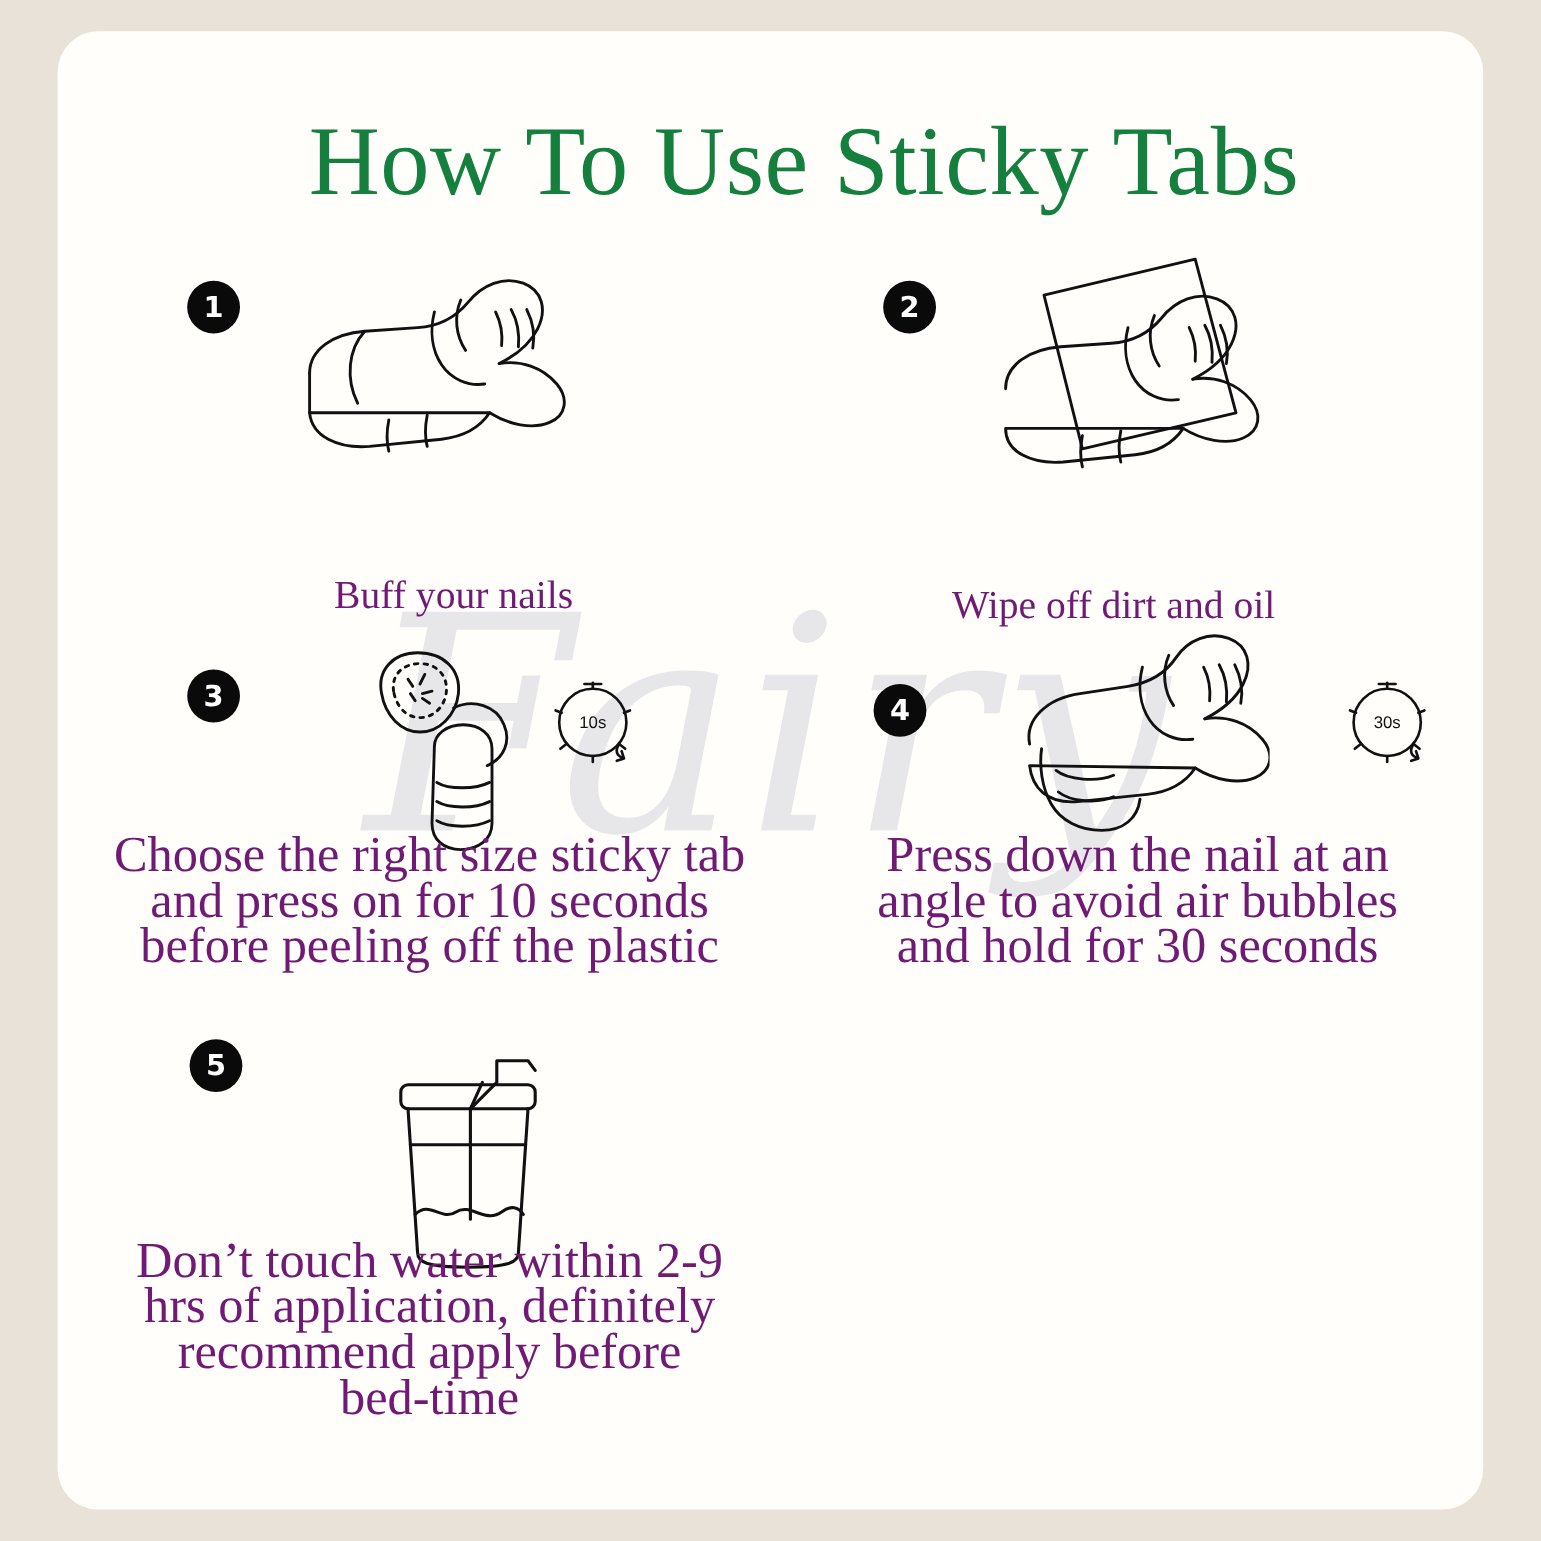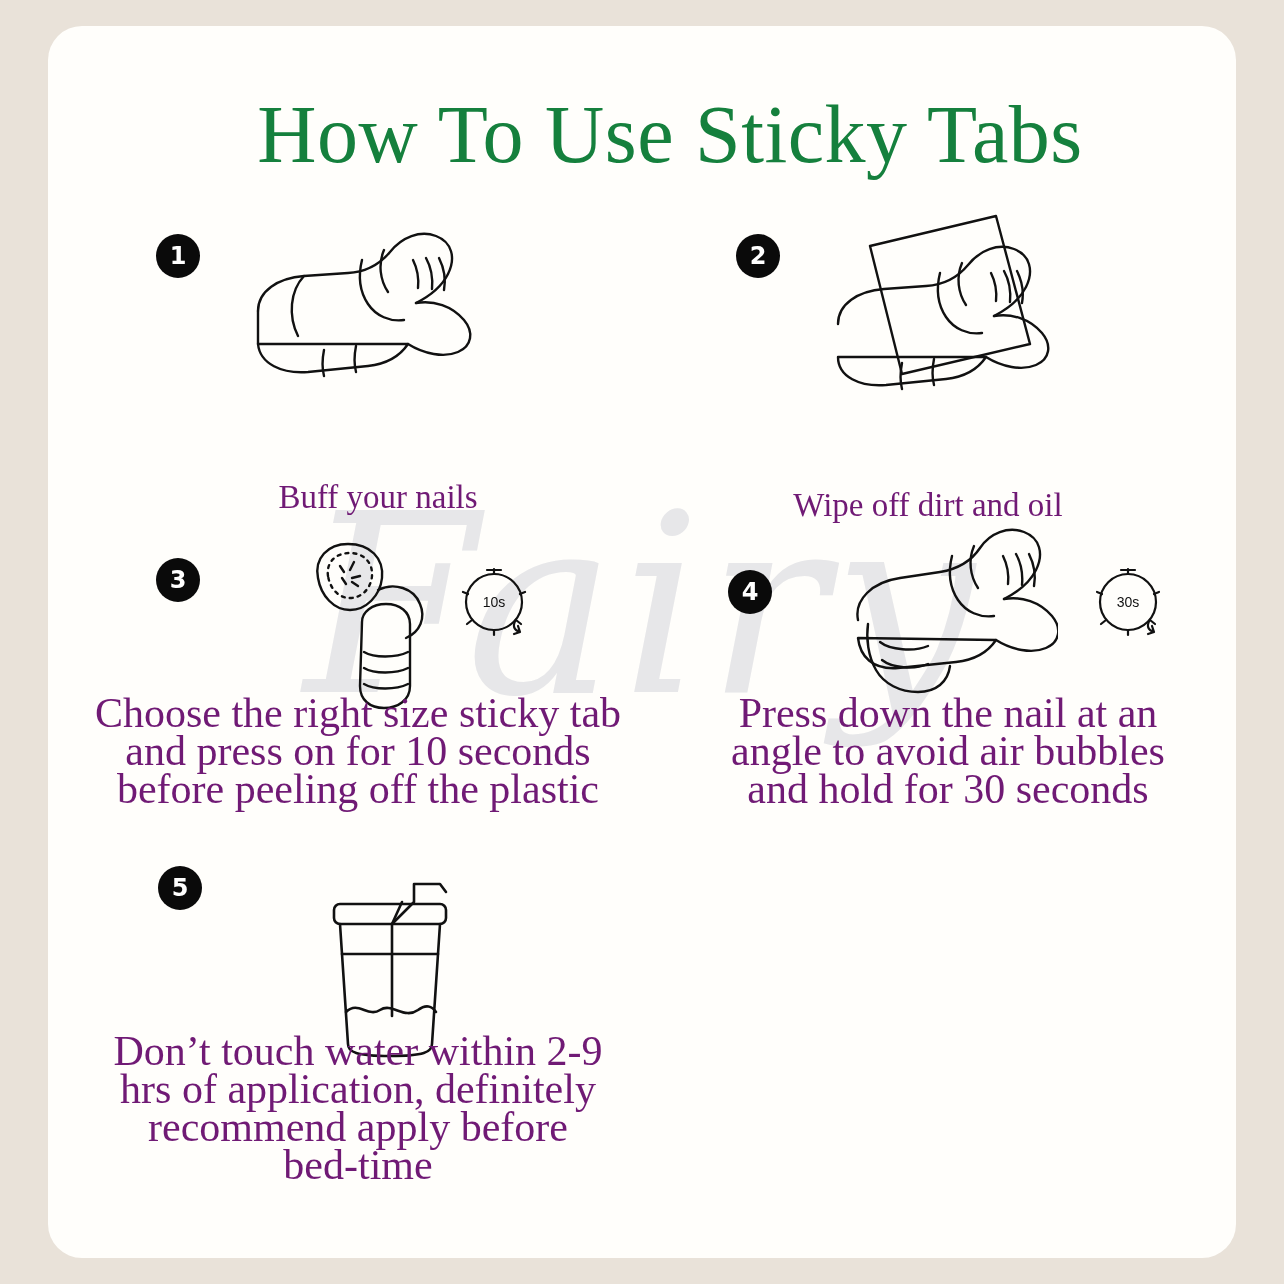--- a/index.html
+++ b/index.html
@@ -169,21 +169,21 @@
         <path d="M124 42 C120 58 122 74 130 86 C138 98 152 104 166 102"></path>
         <path d="M146 32 C140 46 142 62 150 74"></path>
         <path d="M175 42 C179 50 181 60 180 70"></path>
         <path d="M188 40 C193 49 195 60 194 71"></path>
         <path d="M201 40 C206 50 208 61 206 72"></path>
         <path d="M40 110 C38 124 40 142 48 156 C56 170 72 178 90 178 C108 178 120 168 122 152"></path>
         <path d="M52 128 C62 136 86 138 100 132"></path>
         <path d="M54 146 C64 154 86 156 100 150"></path>
       </svg>
     </div>
-    <div class="art" style="left:1040px; top:534px;">
+    <div class="art" style="left:1068px; top:534px;">
       <svg width="80" height="80" viewBox="0 0 80 80" fill="none" stroke="#111" stroke-width="2.2" stroke-linecap="round" stroke-linejoin="round">
         <circle cx="40" cy="42" r="28"></circle>
         <path d="M40 14 L40 9 M33 10 L47 10"></path>
         <path d="M14 34 L9 32 M66 34 L71 32"></path>
         <path d="M18 60 L13 64 M62 60 L67 64"></path>
         <path d="M40 70 L40 75"></path>
         <path d="M62 60 C58 66 60 70 66 72 L60 74 M66 72 L64 66" fill="none"></path>
         <text x="40" y="47" font-family="Liberation Sans, sans-serif" font-size="14" fill="#111" stroke="none" text-anchor="middle">30s</text>
       </svg>
     </div>

